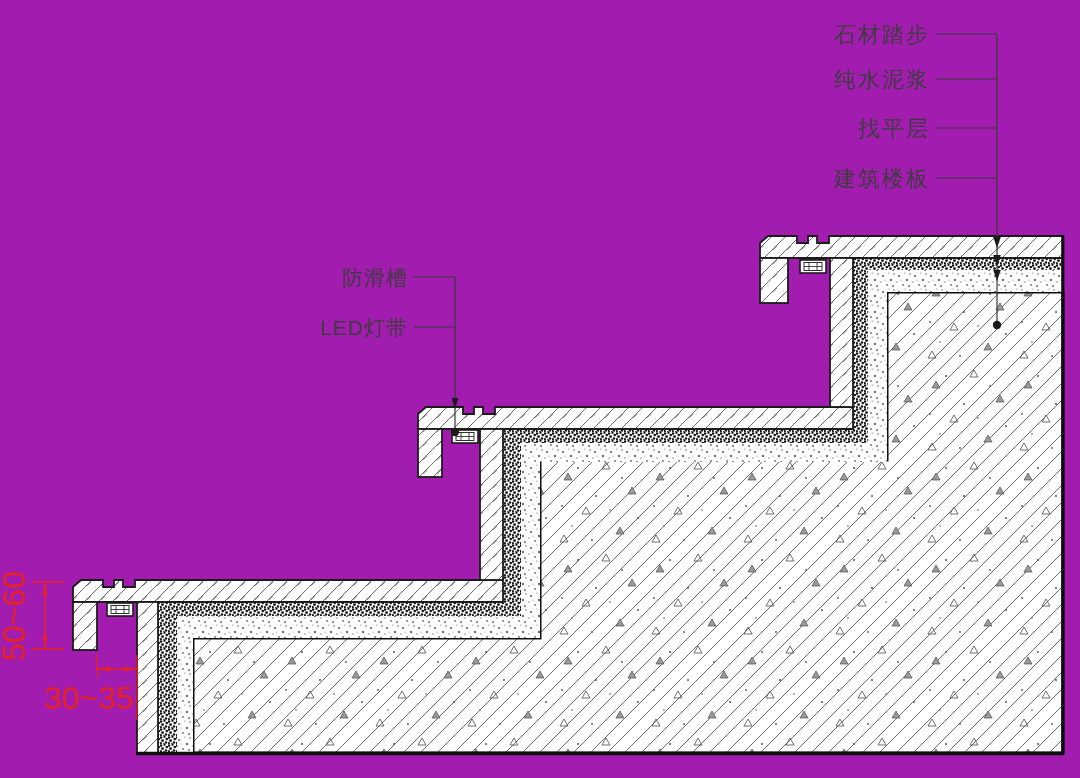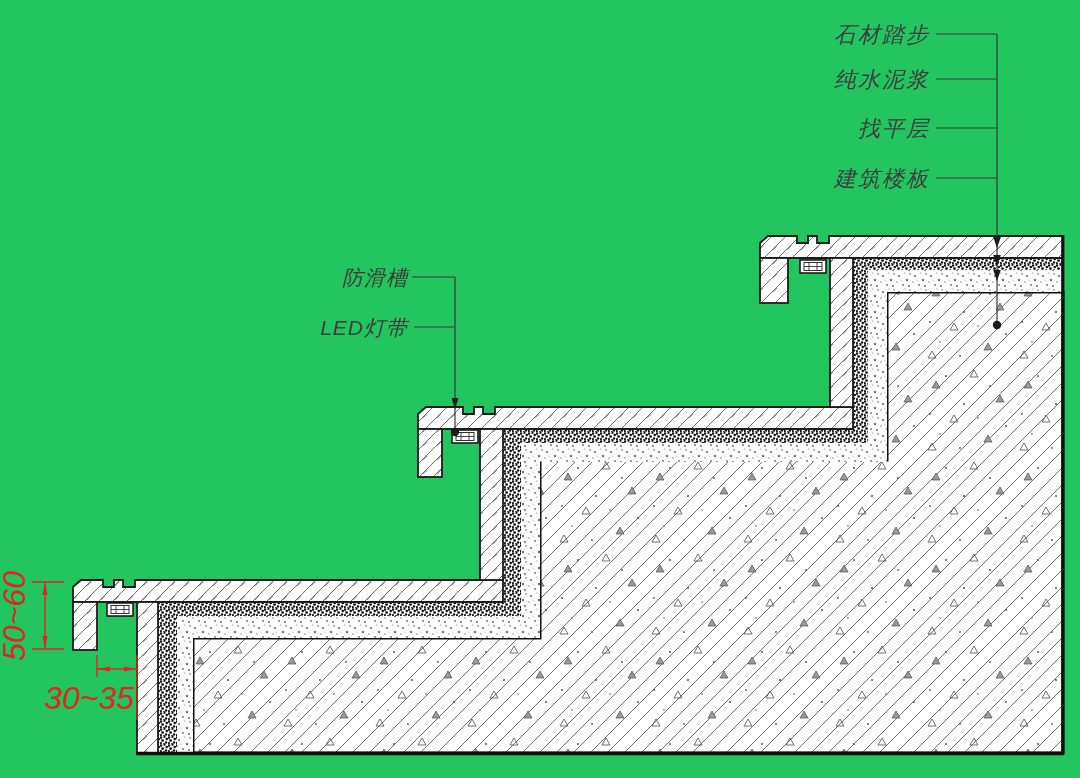--- a/index.html
+++ b/index.html
@@ -1,16 +1,16 @@
 <!DOCTYPE html>
 <html><head>
 <meta charset="utf-8">
 <style>
   html,body{margin:0;padding:0;background:#ffffff;}
-  .canvas{position:relative;width:1080px;height:778px;background:#22c55e;overflow:hidden;font-style:italic;}
+  .canvas{position:relative;width:1080px;height:778px;background:#a21caf;overflow:hidden;}
   svg{display:block;}
   .label-cn{font-family:"Liberation Sans","DejaVu Sans",sans-serif;font-size:22px;fill:#3d3d3d;letter-spacing:2px;}
   .label-cn-sm{font-family:"Liberation Sans","DejaVu Sans",sans-serif;font-size:21px;fill:#3d3d3d;letter-spacing:1px;}
   .dim-text{font-family:"Liberation Sans","DejaVu Sans",sans-serif;font-size:32px;fill:#e62320;}
   .leader{stroke:#3a3a3a;stroke-width:1.2;fill:none;}
   .marker{fill:#1b1b1b;}
   .stone{fill:url(#stoneHatch);stroke:#1b1b1b;stroke-width:1.8;}
   .redline{stroke:#e62320;stroke-width:1.4;fill:none;}
   .redfill{fill:#e62320;}
 </style>

